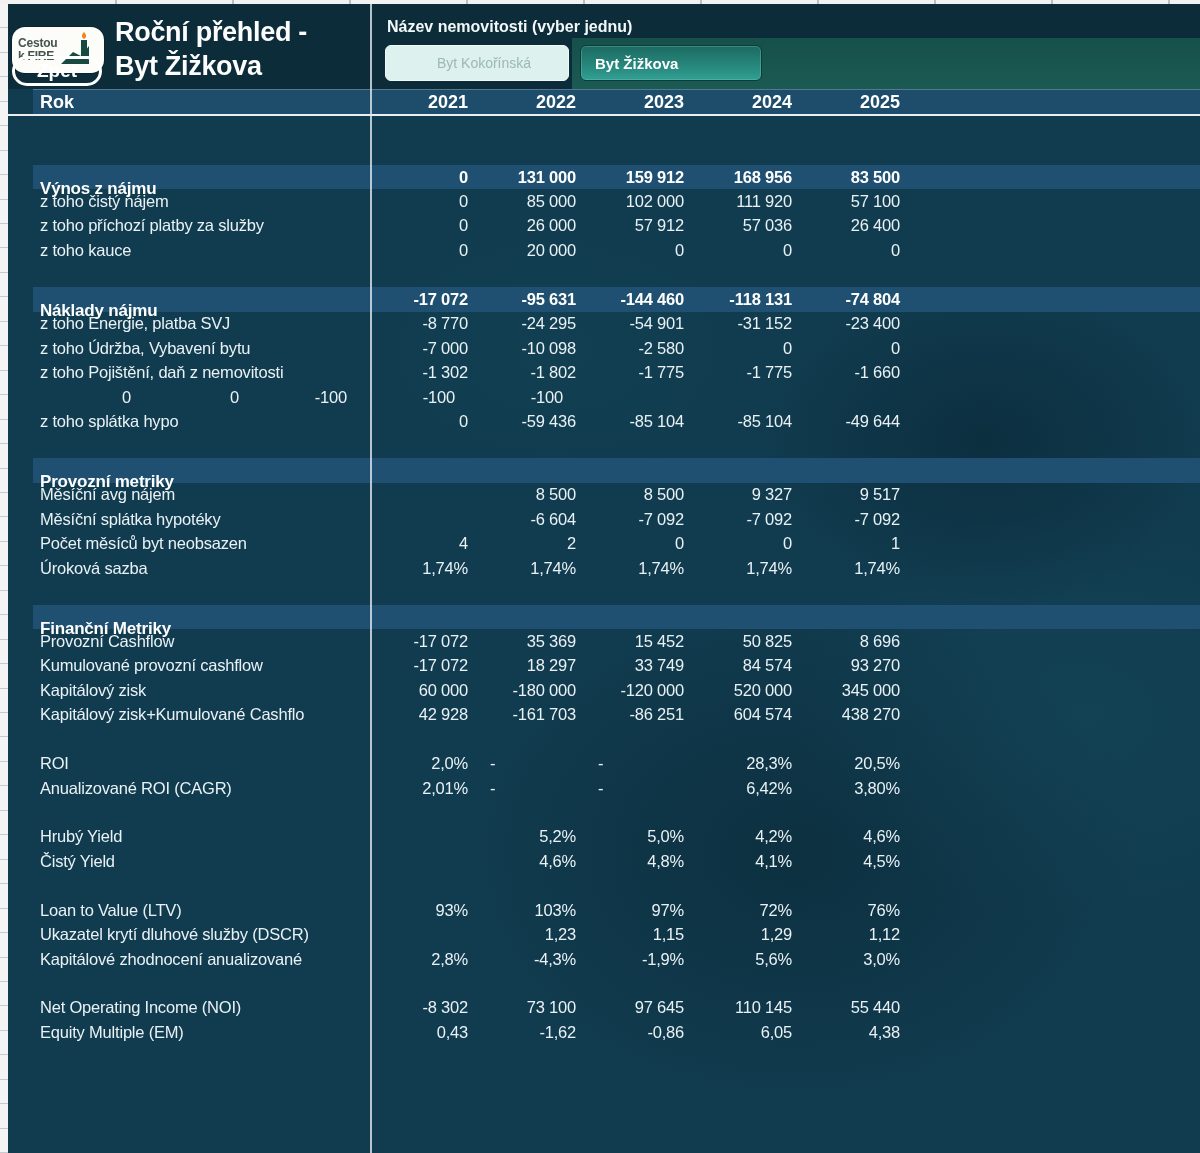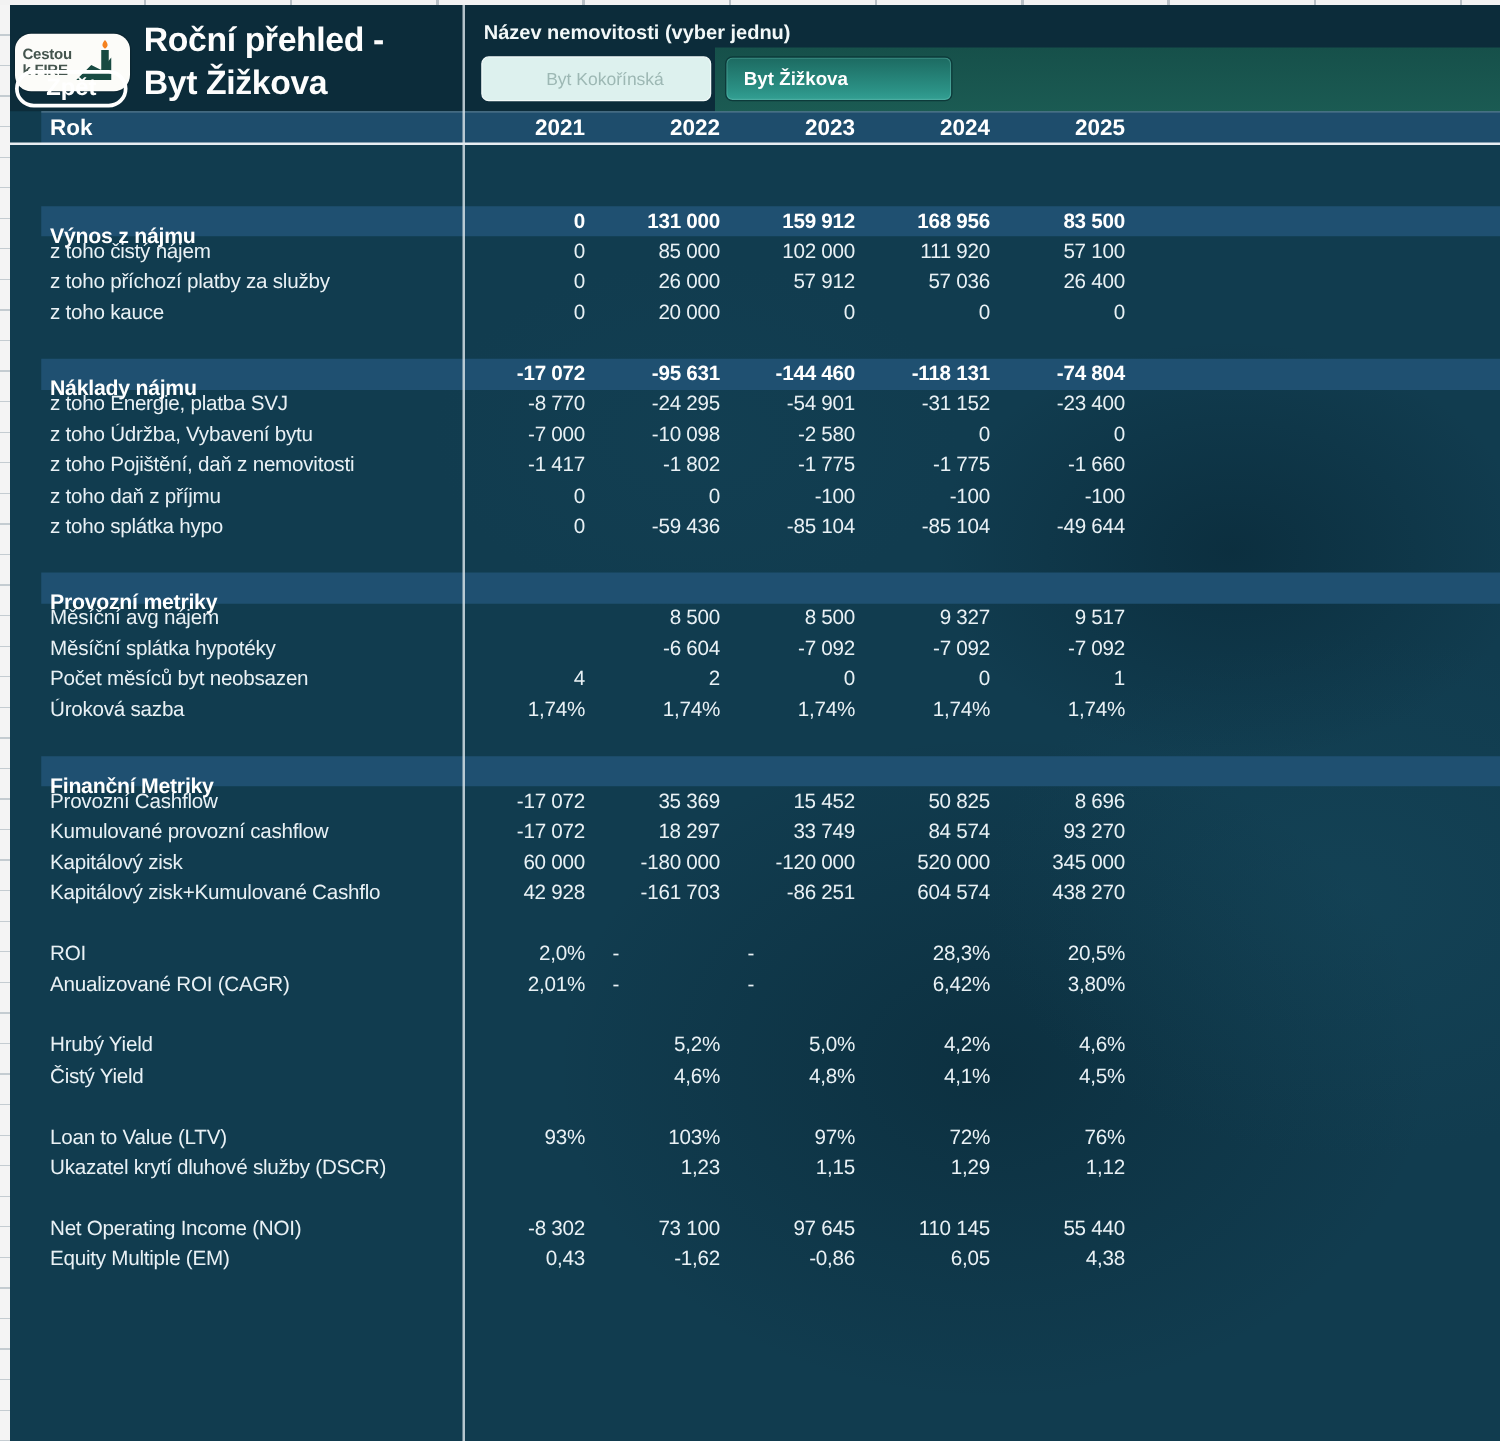--- a/index.html
+++ b/index.html
@@ -182,28 +182,27 @@
         <div class="row">
           <div class="lbl">z toho Údržba, Vybavení bytu</div>
           <div class="cell">-7 000</div>
           <div class="cell">-10 098</div>
           <div class="cell">-2 580</div>
           <div class="cell">0</div>
           <div class="cell">0</div>
         </div>
         <div class="row">
           <div class="lbl">z toho Pojištění, daň z nemovitosti</div>
-          <div class="cell">-1 417</div>
+          <div class="cell">-1 302</div>
           <div class="cell">-1 802</div>
           <div class="cell">-1 775</div>
           <div class="cell">-1 775</div>
           <div class="cell">-1 660</div>
         </div>
         <div class="row">
-          <div class="lbl">z toho daň z příjmu</div>
           <div class="cell">0</div>
           <div class="cell">0</div>
           <div class="cell">-100</div>
           <div class="cell">-100</div>
           <div class="cell">-100</div>
         </div>
         <div class="row">
           <div class="lbl">z toho splátka hypo</div>
           <div class="cell">0</div>
           <div class="cell">-59 436</div>
@@ -337,20 +336,28 @@
           <div class="cell">76%</div>
         </div>
         <div class="row">
           <div class="lbl">Ukazatel krytí dluhové služby (DSCR)</div>
           <div class="cell"></div>
           <div class="cell">1,23</div>
           <div class="cell">1,15</div>
           <div class="cell">1,29</div>
           <div class="cell">1,12</div>
         </div>
+        <div class="row">
+          <div class="lbl">Kapitálové zhodnocení anualizované</div>
+          <div class="cell">2,8%</div>
+          <div class="cell">-4,3%</div>
+          <div class="cell">-1,9%</div>
+          <div class="cell">5,6%</div>
+          <div class="cell">3,0%</div>
+        </div>
         <div class="row"></div>
         <div class="row">
           <div class="lbl">Net Operating Income (NOI)</div>
           <div class="cell">-8 302</div>
           <div class="cell">73 100</div>
           <div class="cell">97 645</div>
           <div class="cell">110 145</div>
           <div class="cell">55 440</div>
         </div>
         <div class="row">

